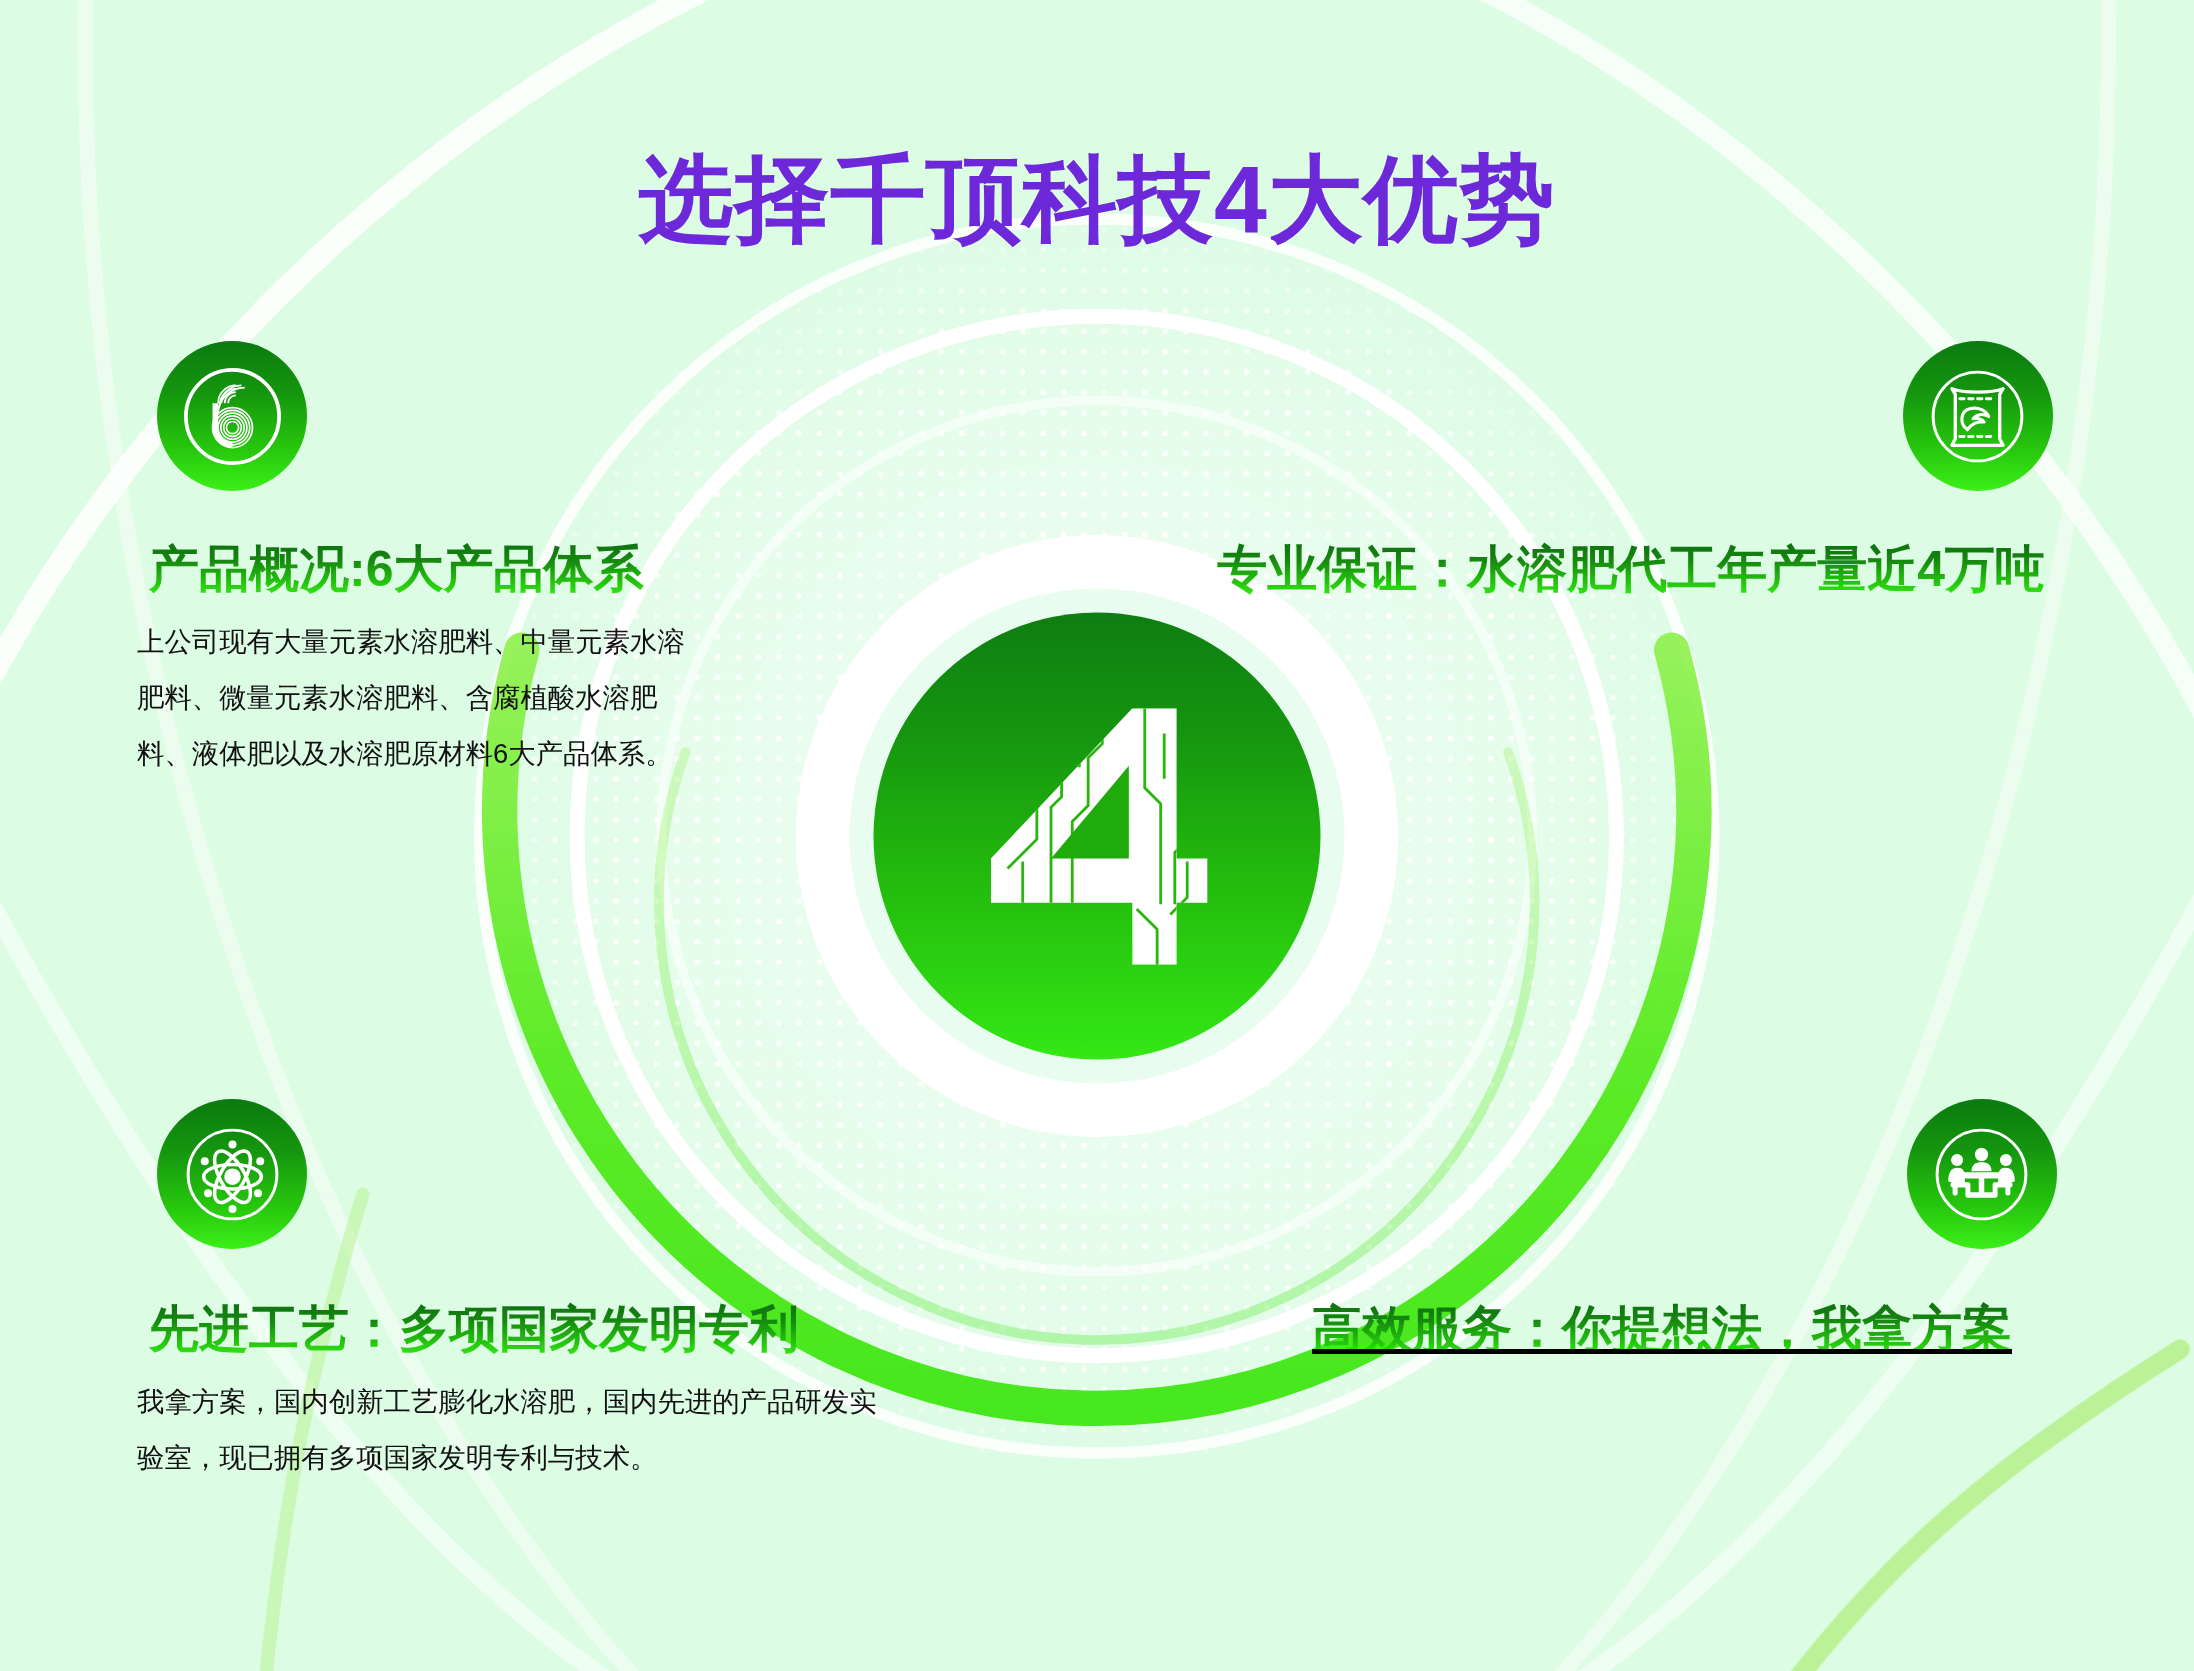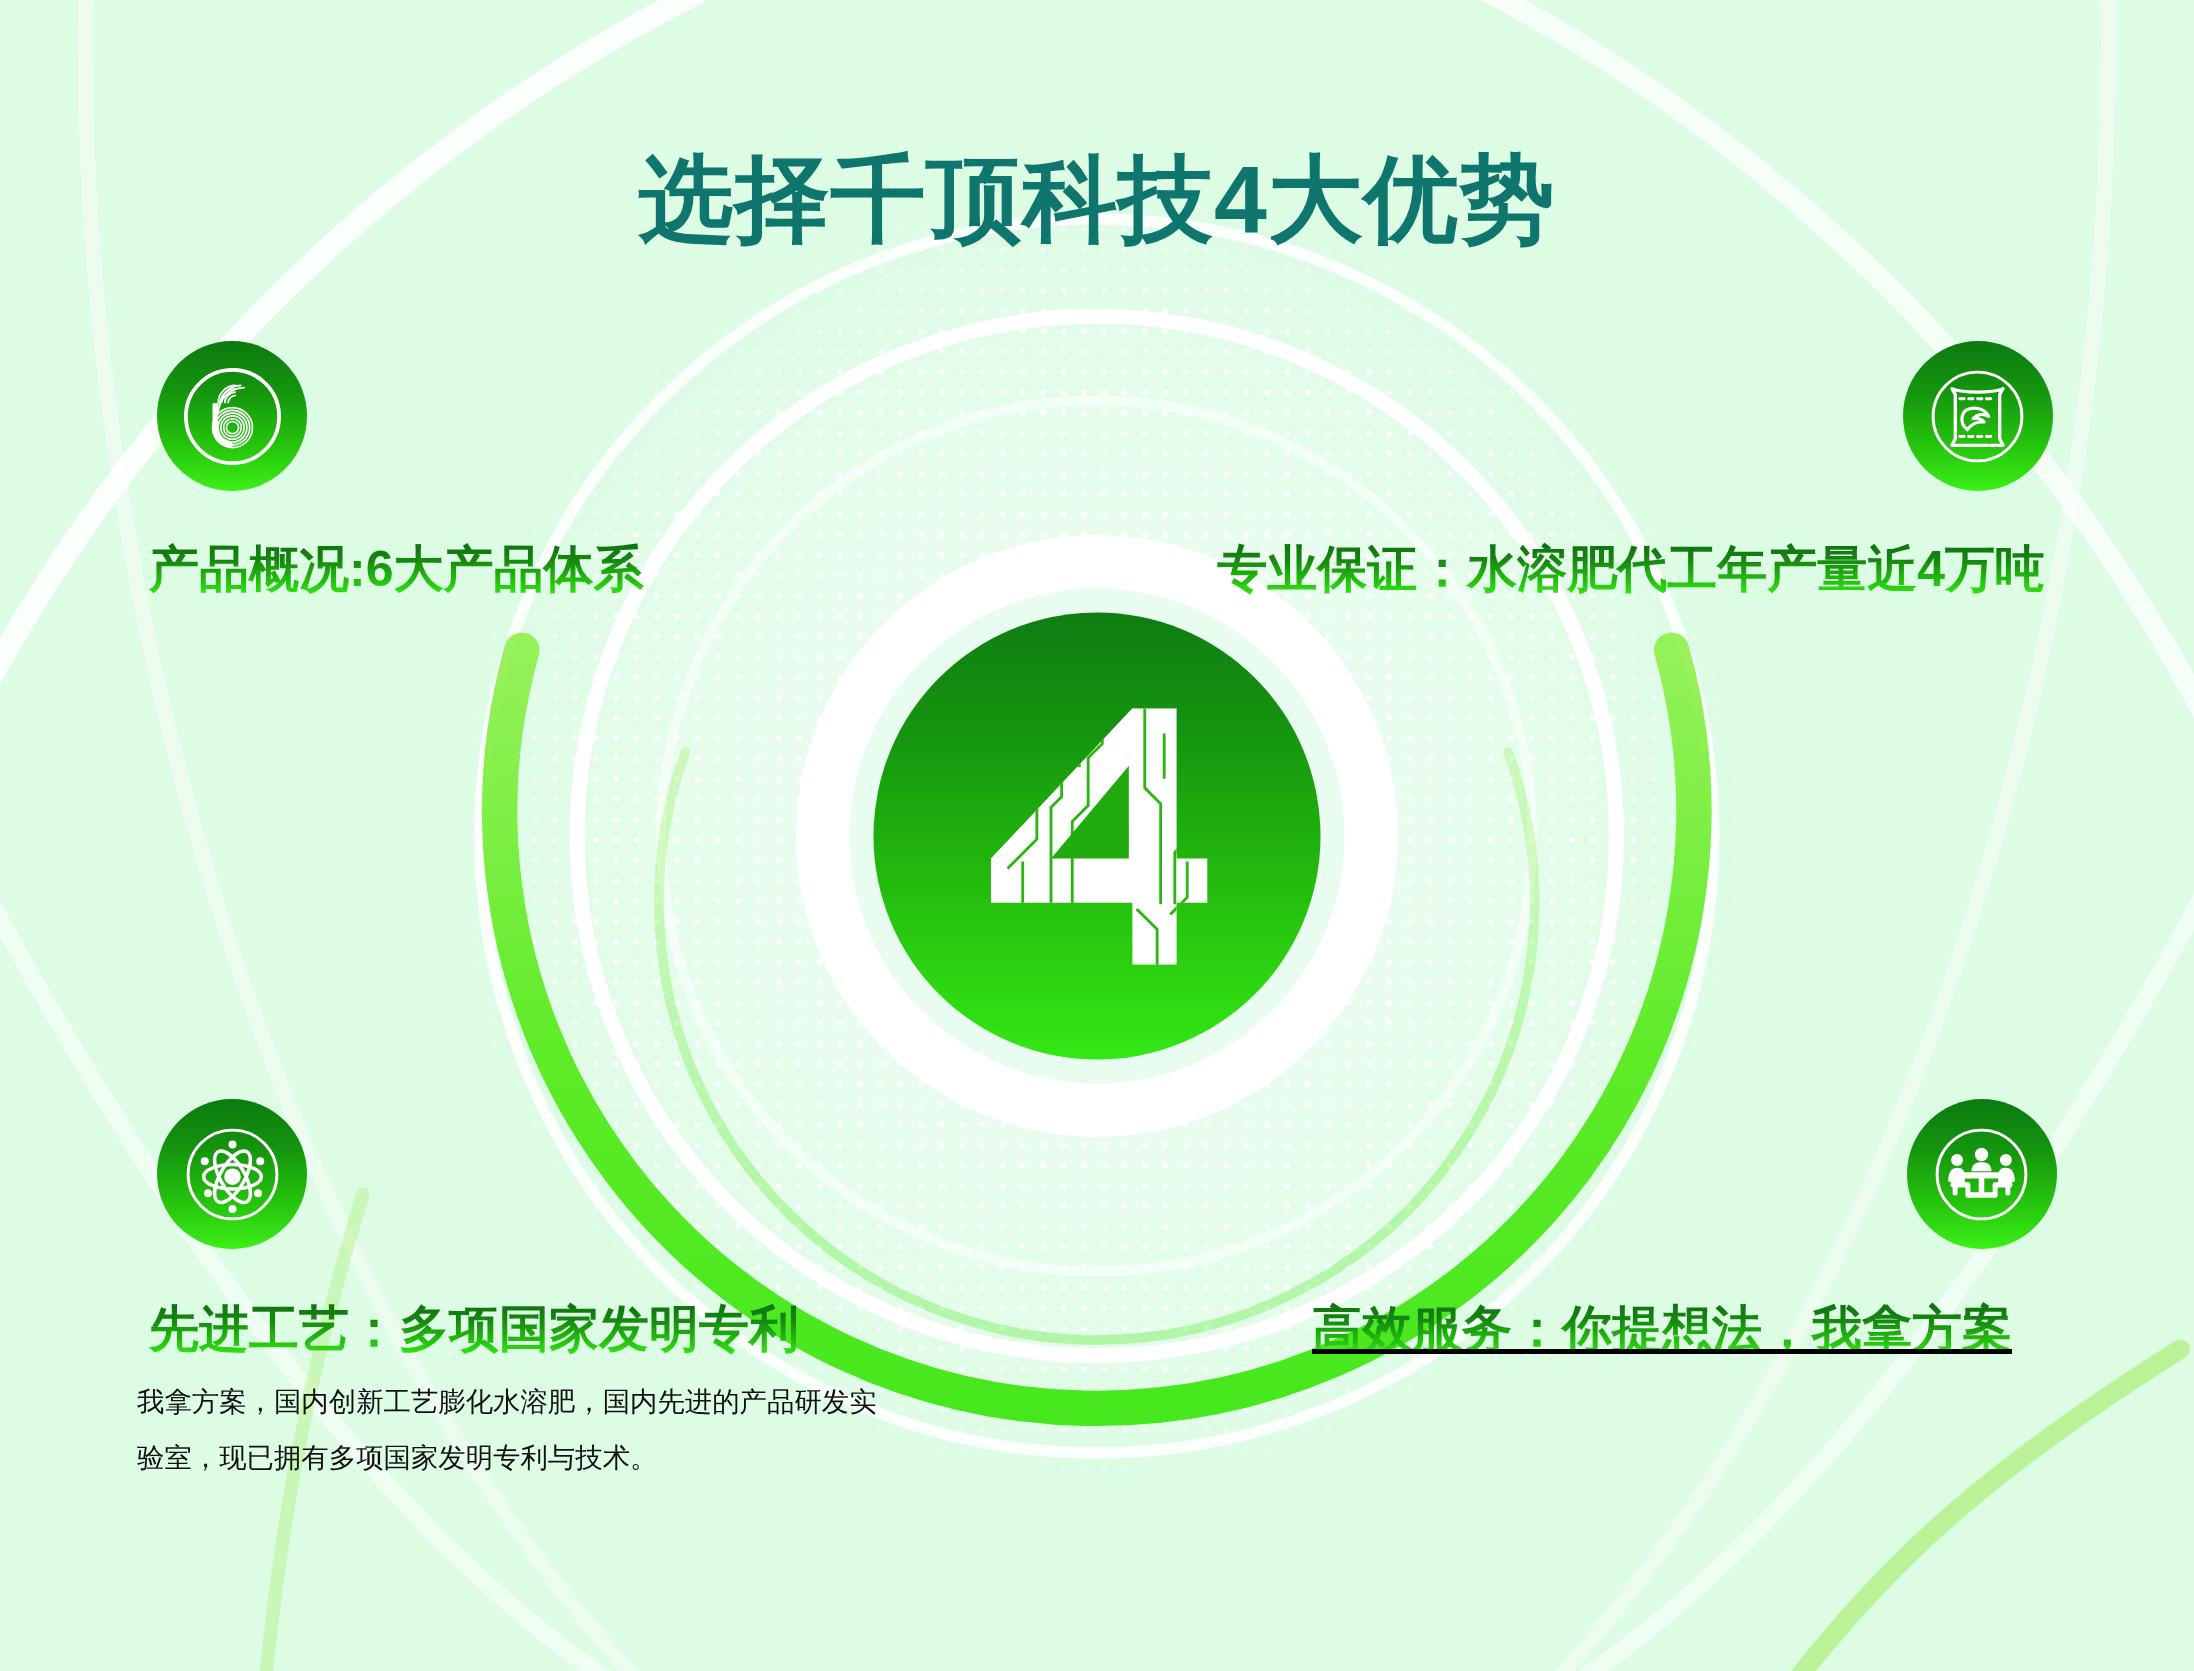--- a/index.html
+++ b/index.html
@@ -17,21 +17,21 @@
   .bg-svg{position:absolute;left:0;top:0;width:2194px;height:1672px;}
 
   
   .title{
     position:absolute;
     left:0;right:0;top:88px;
     text-align:center;
     font-size:95px;
     line-height:1;
     font-weight:bold;
-    color:#0f766e;
+    color:#6d28d9;
     letter-spacing:0.9px;
     white-space:nowrap;
     z-index:40;
   }
 
   
   .center-wrap{
     position:absolute;
     left:1097px;top:836px;
     transform:translate(-50%,-50%);
@@ -219,20 +219,21 @@
           <circle cx="50" cy="60" r="13"></circle>
           <circle cx="50" cy="60" r="10.5"></circle>
           <circle cx="50" cy="60" r="8"></circle>
           <circle cx="50" cy="60" r="5.5"></circle>
         </g>
         <path d="M37 38 L37 60 A13 13 0 0 0 50 73 L50 78 A18 18 0 0 1 32 60 L32 38 Z" fill="#ffffff"></path>
       </svg>
     </div>
     <div class="txt">
       <h2>产品概况:6大产品体系</h2>
+      <p>上公司现有大量元素水溶肥料、中量元素水溶肥料、微量元素水溶肥料、含腐植酸水溶肥料、液体肥以及水溶肥原材料6大产品体系。</p>
     </div>
   </div>
 
   <div class="block" id="b-tr">
     <div class="icon">
       <svg viewBox="0 0 100 100">
         <circle cx="50" cy="50" r="40" fill="none" stroke="#ffffff" stroke-width="2.6"></circle>
         <g fill="none" stroke="#ffffff" stroke-width="3" stroke-linejoin="round" stroke-linecap="round">
           <path d="M27 25 L30 30 L30 70 L27 76 L73 76 L70 70 L70 30 L73 25
                    C63 29 37 29 27 25 Z"></path>

